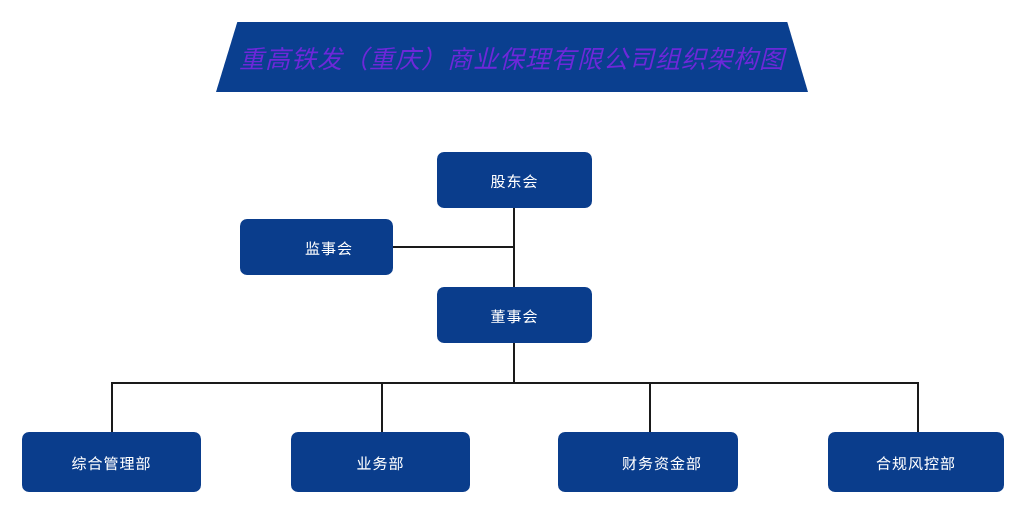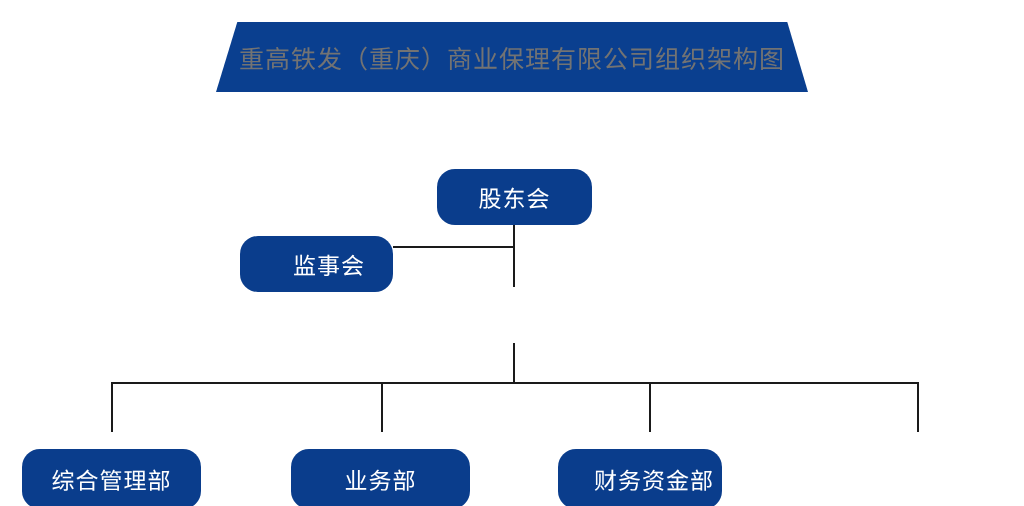--- a/index.html
+++ b/index.html
@@ -35,42 +35,42 @@
     background: #0a3f8f;
     -webkit-clip-path: polygon(3.9% 100%, 4.1% 100%, 100% 100%, 100% 0%, 3.9% 0%);
             clip-path: polygon(0% 100%, 100% 100%, 96.5% 0%, 3.6% 0%);
   }
   .title-banner .banner-text {
     position: absolute;
     inset: 0;
     display: flex;
     align-items: center;
     justify-content: center;
-    color: #737373;
+    color: #6d28d9;
     font-size: 25px;
     letter-spacing: 1px;
     white-space: nowrap;
     z-index: 2;
+    font-style: italic;
   }
 
   
   .node {
     position: absolute;
     background: #0a3d8c;
-    border-radius: 18px;
+    border-radius: 7px;
     color: #ffffff;
     display: flex;
     align-items: center;
     justify-content: center;
-    font-size: 23px;
+    font-size: 15px;
     letter-spacing: 1px;
     white-space: nowrap;
     box-sizing: border-box;
     z-index: 3;
-    margin-top: 17px;
   }
 
   
   .line {
     position: absolute;
     background: #1a1a1a;
     z-index: 1;
   }
   .line.v { width: 2px; }
   .line.h { height: 2px; }
@@ -99,27 +99,33 @@
   <div class="line v" style="left:917px; top:382px; height:50px;"></div>
 
   <div class="node" style="left:437px; top:152px; width:155px; height:56px;">
     <span>股东会</span>
   </div>
 
   <div class="node" style="left:240px; top:219px; width:153px; height:56px;padding-left:25px;">
     <span>监事会</span>
   </div>
 
+  <div class="node" style="left:437px; top:287px; width:155px; height:56px;">
+    <span>董事会</span>
+  </div>
 
   <div class="node" style="left:291px; top:432px; width:179px; height:60px;">
     <span>业务部</span>
   </div>
 
   <div class="node" style="left:22px; top:432px; width:179px; height:60px;">
     <span>综合管理部</span>
   </div>
 
-  <div class="node" style="left:558px; top:432px; width:164px; height:60px;padding-left:28px;">
+  <div class="node" style="left:558px; top:432px; width:180px; height:60px;padding-left:28px;">
     <span>财务资金部</span>
   </div>
 
+  <div class="node" style="left:828px; top:432px; width:176px; height:60px;">
+    <span>合规风控部</span>
+  </div>
 
 </div>
 
 </body></html>

